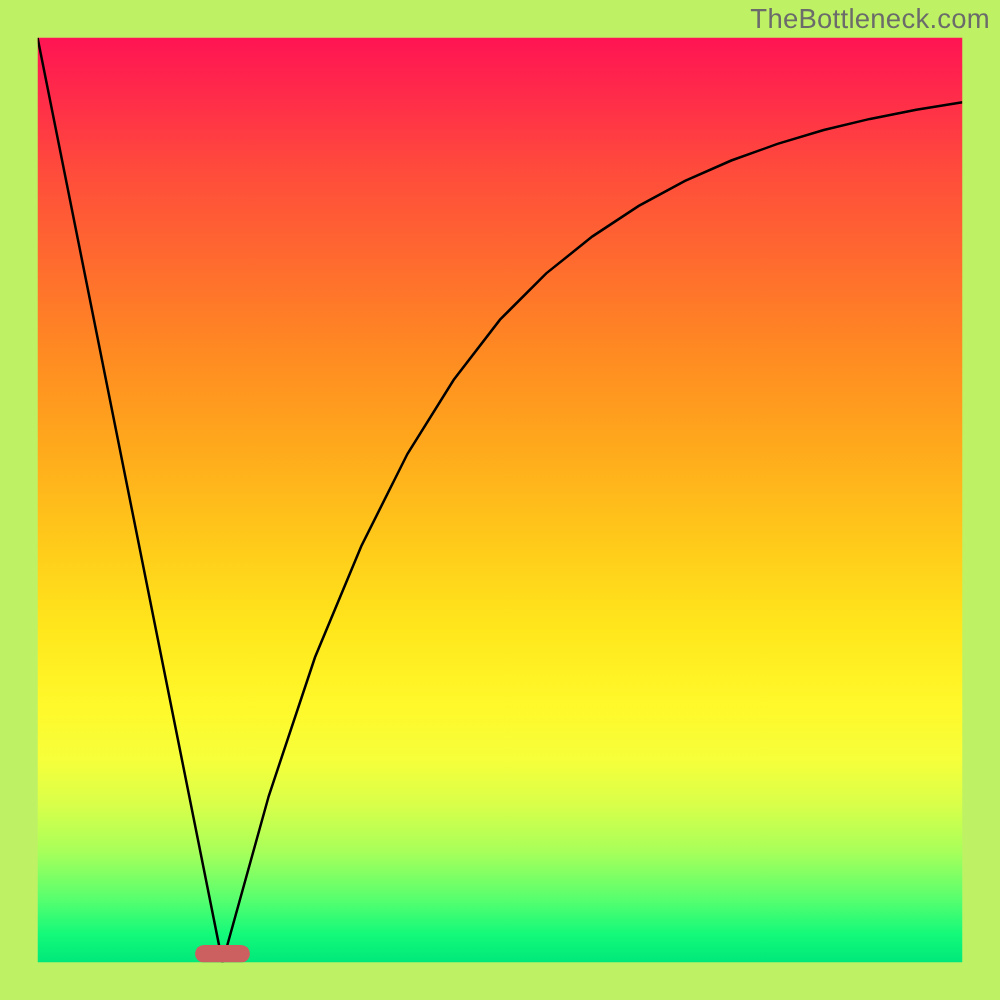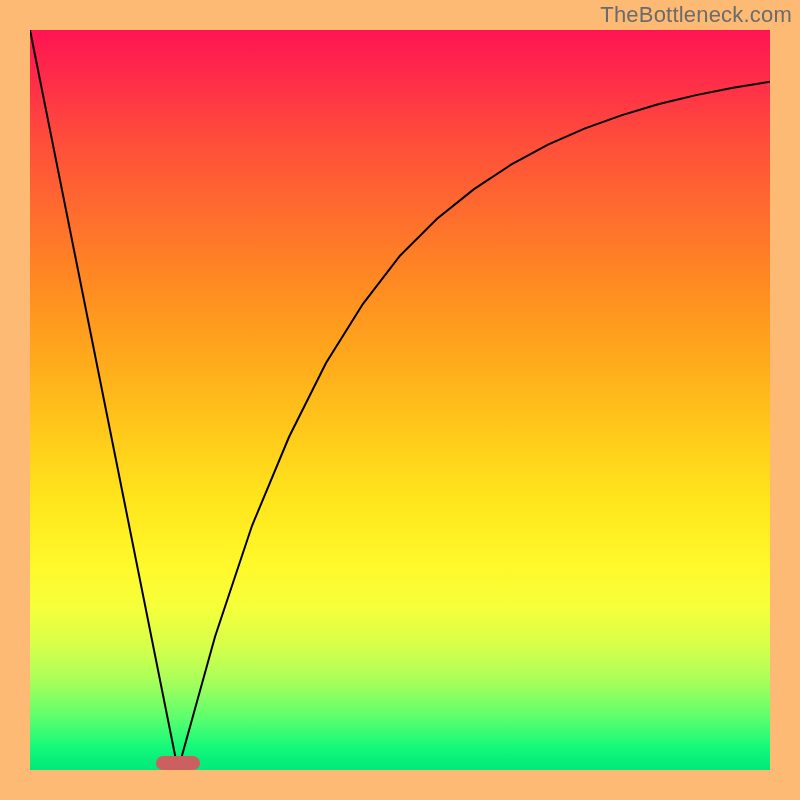--- a/index.html
+++ b/index.html
@@ -8,21 +8,21 @@
     width: 800px;
     height: 800px;
     background: #000;
     font-family: Arial, Helvetica, sans-serif;
     overflow: hidden;
   }
   .frame {
     position: relative;
     width: 800px;
     height: 800px;
-    background: #fdba74;
+    background: #bef264;
   }
   .watermark {
     position: absolute;
     top: 2px;
     right: 8px;
     color: #6b6b6b;
     font-size: 22px;
     font-weight: 500;
     letter-spacing: 0.2px;
     z-index: 10;

